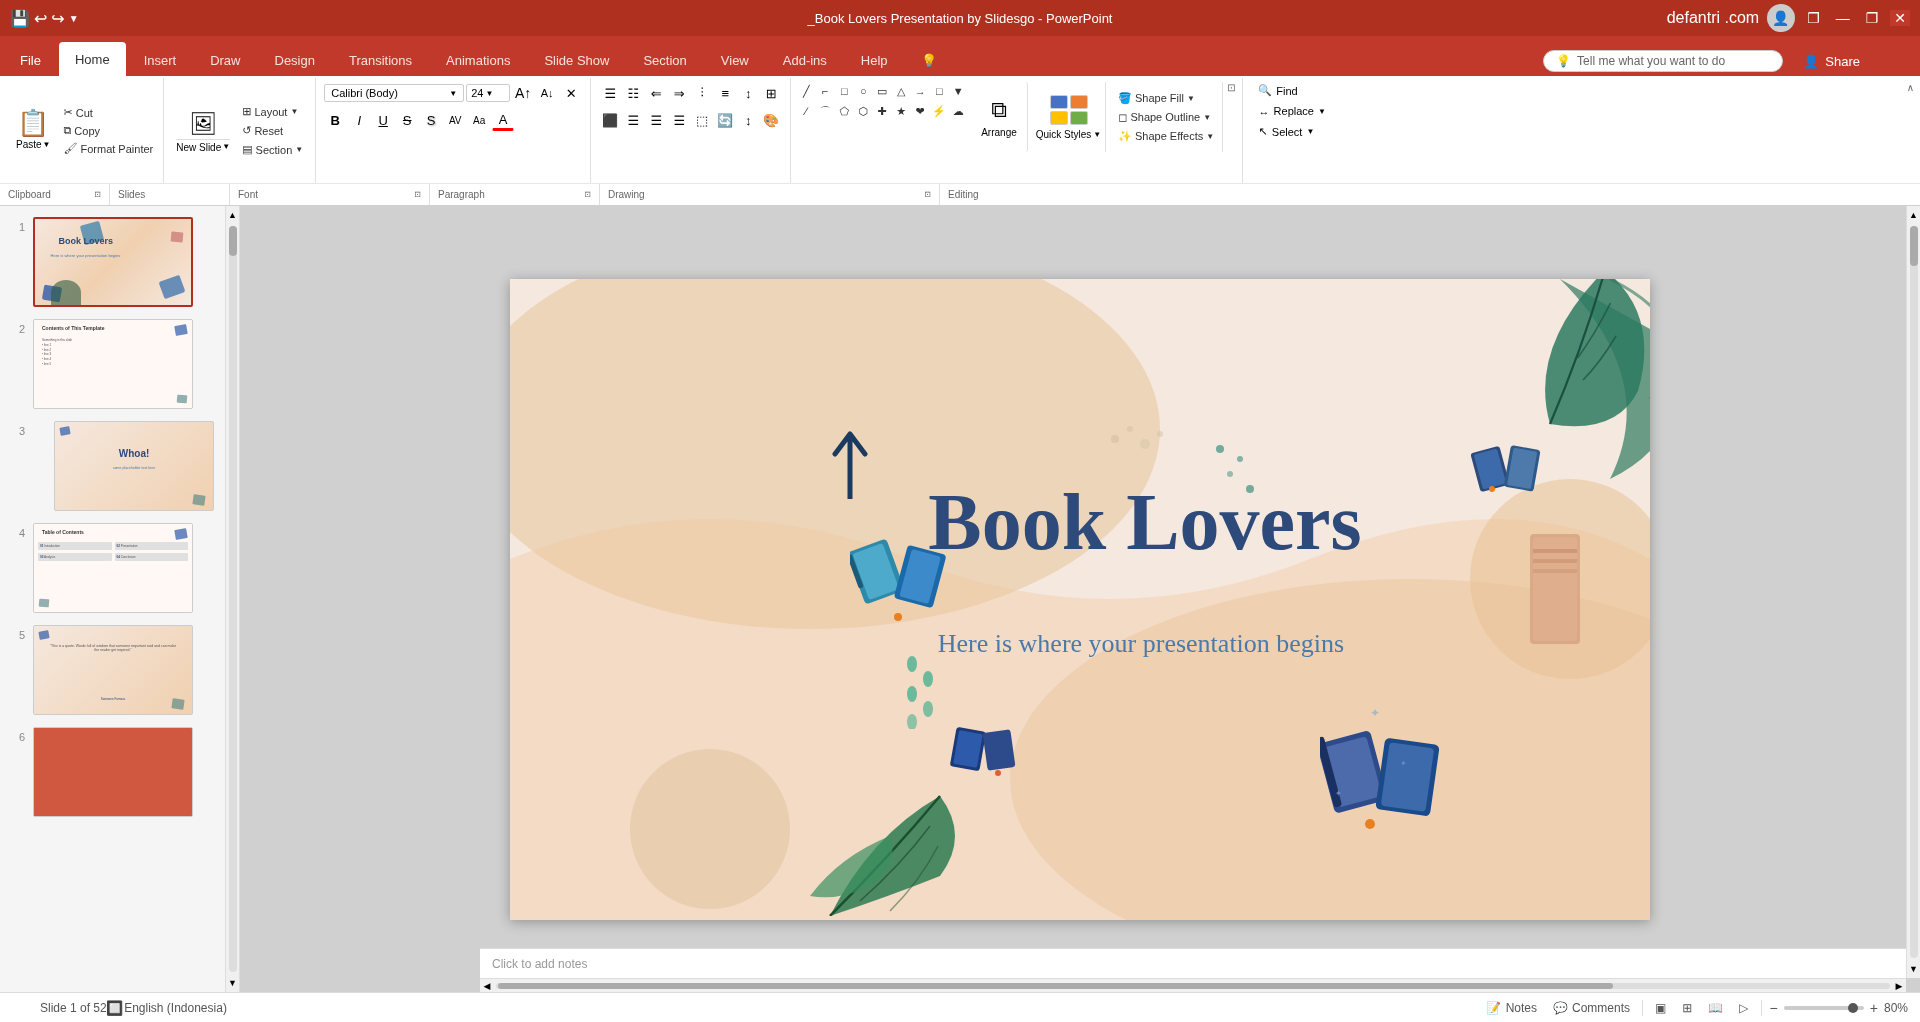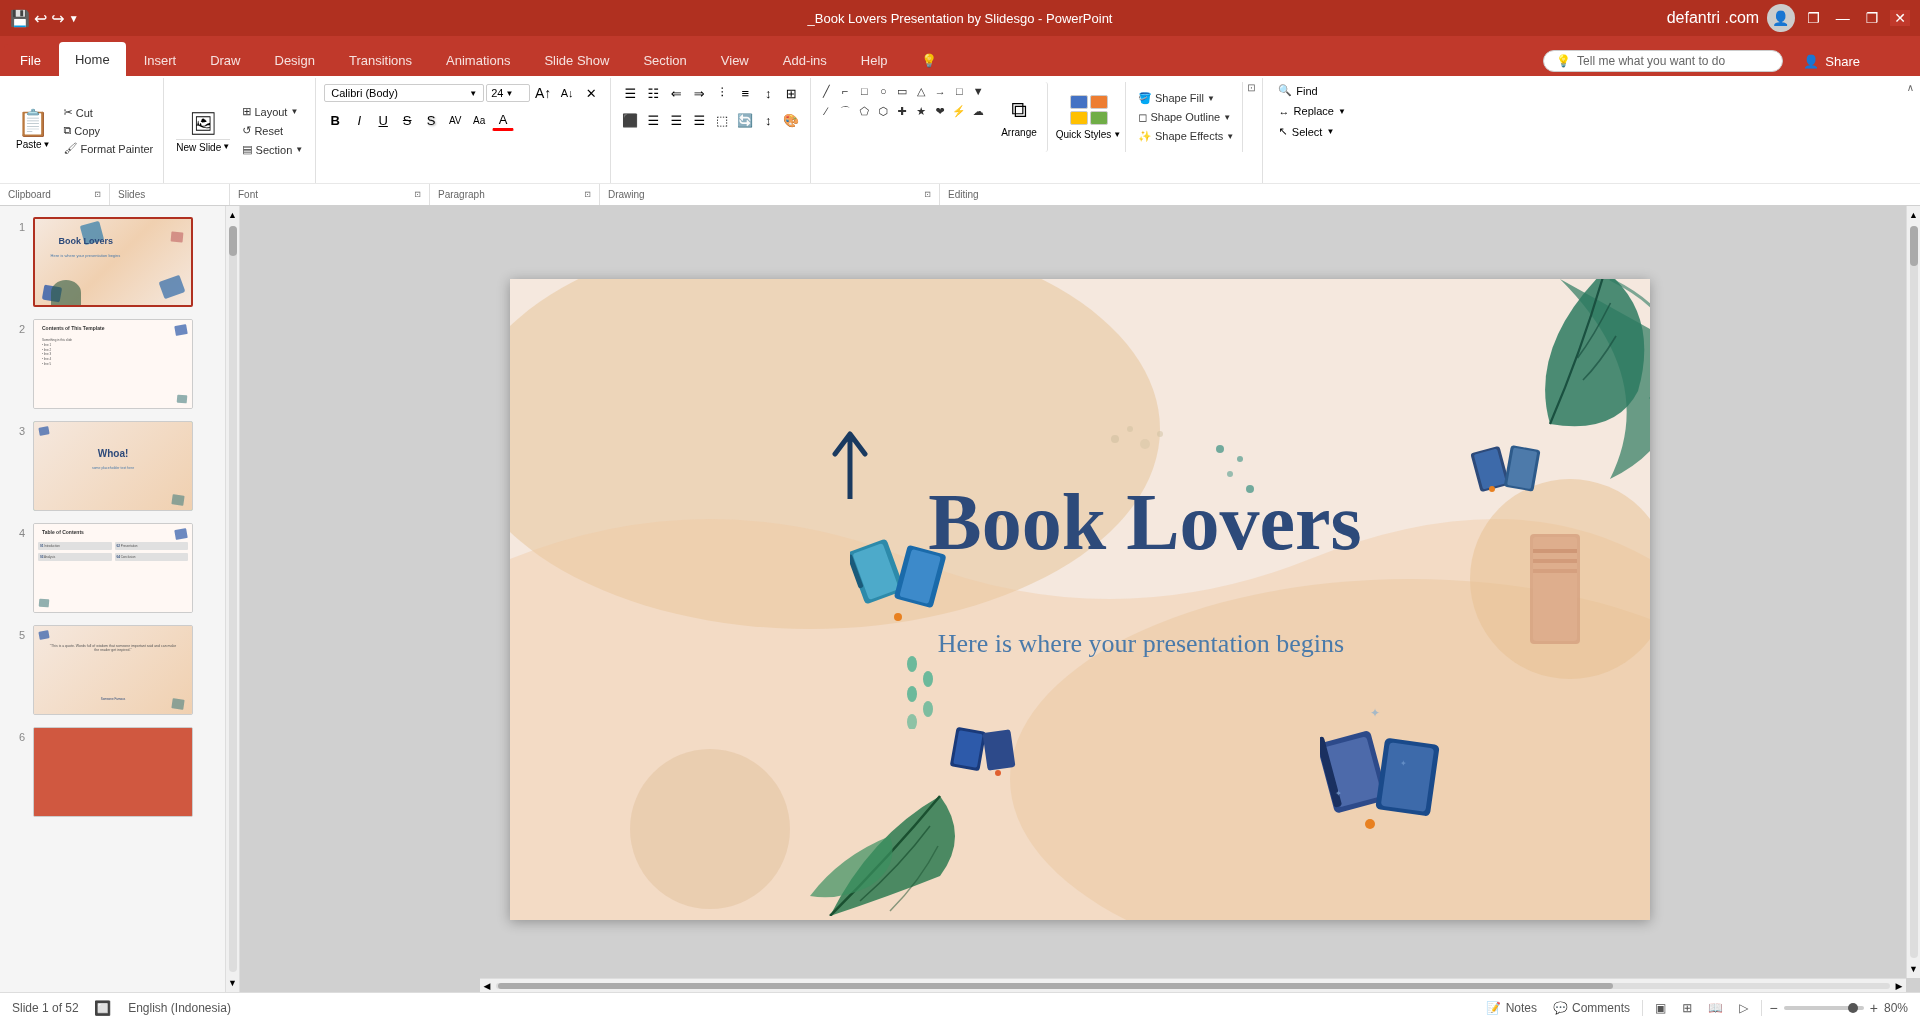--- a/index.html
+++ b/index.html
@@ -107,21 +107,21 @@
       display: flex; flex-direction: column; align-items: center; padding: 4px 8px; cursor: pointer; border-radius: 3px;
     }
     .paste-btn .icon { font-size: 28px; }
     .clipboard-small { display: flex; flex-direction: column; gap: 1px; }
 
     
     .font-row { display: flex; align-items: center; gap: 2px; margin-bottom: 2px; }
     .font-dropdown {
       border: 1px solid #ccc; padding: 2px 6px; font-size: 11px; border-radius: 2px;
       display: flex; align-items: center; gap: 2px; cursor: pointer; background: white;
-      width: 160px; justify-content: space-between;
+      width: 140px; justify-content: space-between;
     }
     .size-dropdown {
       border: 1px solid #ccc; padding: 2px 4px; font-size: 11px; border-radius: 2px;
       display: flex; align-items: center; gap: 2px; cursor: pointer; background: white; width: 44px;
     }
     .font-btn {
       width: 22px; height: 22px; display: flex; align-items: center; justify-content: center;
       cursor: pointer; border-radius: 2px; font-size: 13px; border: 1px solid transparent;
     }
     .bold { font-weight: 900; }
@@ -468,21 +468,21 @@
           <div>• line 4</div>
           <div>• line 5</div>
         </div>
         <div style="position:absolute;top:5px;right:5px;width:12px;height:10px;background:#2d5aaa;border-radius:1px;transform:rotate(-10deg);opacity:0.7;"></div>
         <div style="position:absolute;bottom:5px;right:5px;width:10px;height:8px;background:#4a8080;border-radius:1px;transform:rotate(5deg);opacity:0.6;"></div>
       </div>
     </div>
 
     <div class="slide-thumb">
       <span class="slide-num">3</span>
-      <div class="thumb-img" style="background:#86efac;">
+      <div class="thumb-img" style="background:#86efac;margin-left:21px;">
         <div style="position:absolute;inset:0;background:linear-gradient(135deg,#f5e8de,#f0d0b0);"></div>
         <div style="position:absolute;top:30%;left:50%;transform:translateX(-50%);font-size:10px;font-weight:900;color:#2d4a7a;white-space:nowrap;">Whoa!</div>
         <div style="position:absolute;top:50%;left:50%;transform:translateX(-50%);font-size:3.5px;color:#4a7aaa;white-space:nowrap;">some placeholder text here</div>
         <div style="position:absolute;top:5px;left:5px;width:10px;height:8px;background:#2d5aaa;border-radius:1px;transform:rotate(-10deg);opacity:0.7;"></div>
         <div style="position:absolute;bottom:5px;right:8px;width:12px;height:10px;background:#4a8080;border-radius:1px;transform:rotate(8deg);opacity:0.6;"></div>
       </div>
     </div>
 
     <div class="slide-thumb">
       <span class="slide-num">4</span>
@@ -656,20 +656,23 @@
           <rect x="13" y="30" width="44" height="4" fill="#c08060" opacity="0.4"></rect>
           <rect x="13" y="40" width="44" height="4" fill="#c08060" opacity="0.3"></rect>
         </svg>
       </div>
 
       <div style="position:absolute;top:38%;left:50%;transform:translate(-35%,-50%);font-size:80px;font-weight:900;color:#2d4a7a;font-family:Georgia,serif;z-index:5;white-space:nowrap;">Book Lovers</div>
       <div style="position:absolute;top:57%;left:50%;transform:translate(-35%,-50%);font-size:26px;color:#4a7aaa;font-family:Georgia,serif;z-index:5;white-space:nowrap;">Here is where your presentation begins</div>
 
     </div>
 
+    <div id="notes-area" style="position:absolute;bottom:14px;left:240px;right:14px;height:30px;background:white;border-top:1px solid #ddd;display:flex;align-items:center;padding:0 12px;">
+      <span style="font-size:12px;color:#999;">Click to add notes</span>
+    </div>
 
     <div style="position:absolute;bottom:0;left:240px;right:14px;height:14px;background:#f0f0f0;border-top:1px solid #ddd;display:flex;align-items:center;">
       <div style="width:14px;height:14px;display:flex;align-items:center;justify-content:center;font-size:9px;cursor:pointer;">◀</div>
       <div style="flex:1;height:6px;background:#ddd;border-radius:3px;margin:0 2px;position:relative;">
         <div style="height:6px;width:80%;background:#aaa;border-radius:3px;position:absolute;left:2px;"></div>
       </div>
       <div style="width:14px;height:14px;display:flex;align-items:center;justify-content:center;font-size:9px;cursor:pointer;">▶</div>
     </div>
 
     <div style="position:absolute;right:0;top:0;bottom:14px;width:14px;background:#f0f0f0;border-left:1px solid #ddd;display:flex;flex-direction:column;align-items:center;padding:2px 0;">
@@ -678,21 +681,21 @@
         <div style="width:8px;height:40px;background:#aaa;border-radius:4px;position:absolute;top:0;"></div>
       </div>
       <div style="width:14px;height:14px;display:flex;align-items:center;justify-content:center;font-size:9px;cursor:pointer;">▼</div>
     </div>
 
   </div>
 
 </div>
 
 <div id="status-bar" style="width:100%;height:30px;background:white;border-top:1px solid #ddd;display:flex;align-items:center;padding:0 12px;gap:8px;font-size:12px;color:#555;position:absolute;bottom:0;left:0;">
-  <div class="status-left" style="display:flex;align-items:center;gap:16px;">
+  <div class="status-left" style="display:flex;align-items:center;gap:0;margin-left:28px;">
     <span>Slide 1 of 52</span>
     <span style="cursor:pointer;font-size:14px;">🔲</span>
     <span style="cursor:pointer;">English (Indonesia)</span>
   </div>
   <div class="status-right" style="margin-left:auto;display:flex;align-items:center;gap:8px;">
     <div class="status-btn" style="display:flex;align-items:center;gap:4px;">
       <span>📝</span>
       <span>Notes</span>
     </div>
     <div class="status-btn" style="display:flex;align-items:center;gap:4px;">

